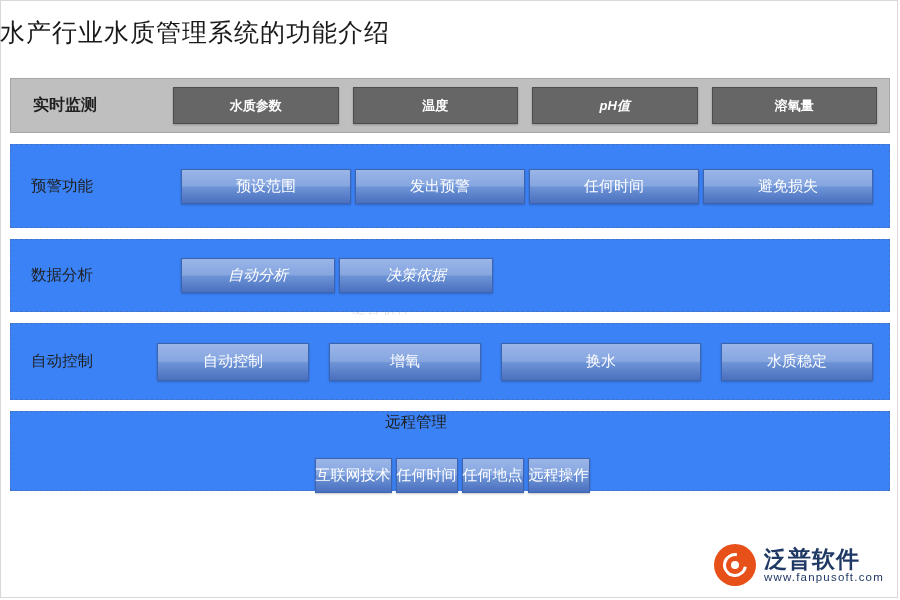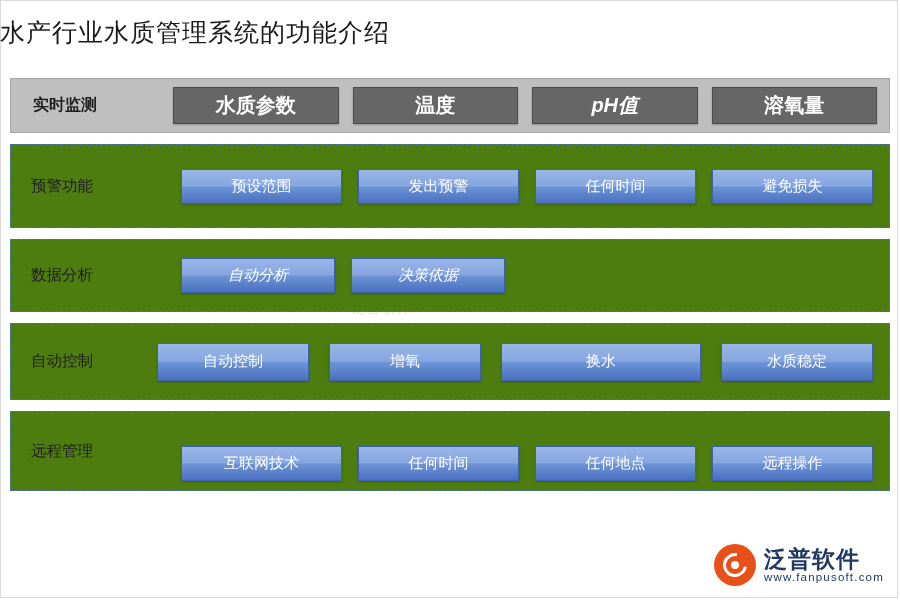--- a/index.html
+++ b/index.html
@@ -70,48 +70,48 @@
     flex: 1;
     gap: 14px;
     padding-right: 12px;
   }
   .chip-gray {
     flex: 1;
     height: 35px;
     background: #666666;
     border: 1px solid #4d4d4d;
     color: #ffffff;
-    font-size: 20px;
+    font-size: 13px;
     display: flex;
     align-items: center;
     justify-content: center;
     font-weight: bold;
     box-shadow: 0 1px 2px rgba(0,0,0,0.25);
   }
   .chip-gray.italic { font-style: italic; }
 
   
   .row-dashed {
     border: 1px dashed #4472c4;
-    background: #4d7c0f;
+    background: #3b82f6;
     padding-left: 20px;
   }
   .row-warn { height: 84px; }
   .row-data { height: 73px; }
   .row-auto { height: 77px; }
-  .row-remote { height: 80px; }
+  .row-remote { height: 80px; flex-direction: column; }
 
   .row-dashed .row-label {
     width: 150px;
   }
   .blue-chips {
     display: flex;
     align-items: center;
     flex: 1;
-    gap: 16px;
+    gap: 4px;
     padding-right: 16px;
   }
   .chip-blue {
     height: 33px;
     background: linear-gradient(180deg, #93b0e4 0%, #7fa3de 45%, #days 46%, #4e75c4 100%);
     background: linear-gradient(180deg, #9ab5e8 0%, #86a6e0 48%, #6d93d6 52%, #4a70bf 100%);
     border: 1px solid #3e63ae;
     color: #ffffff;
     font-size: 15px;
     display: flex;

